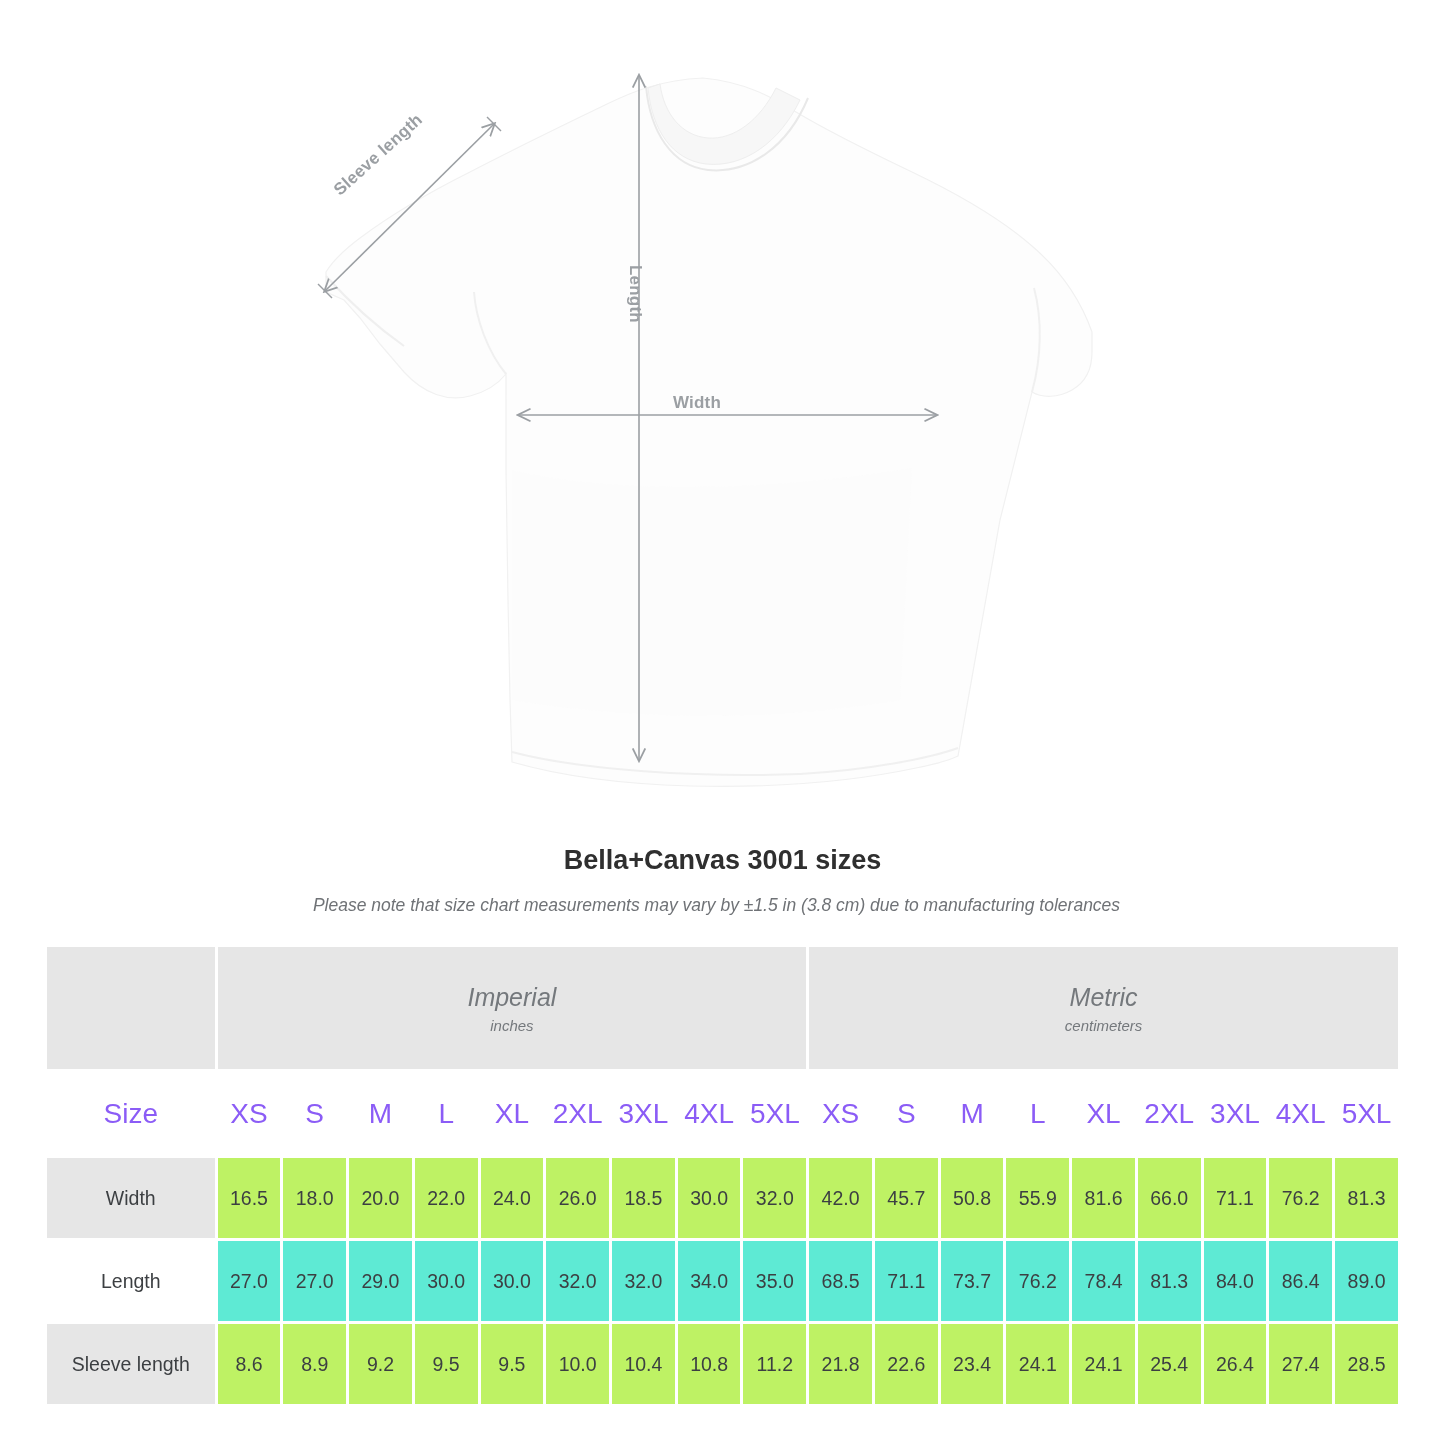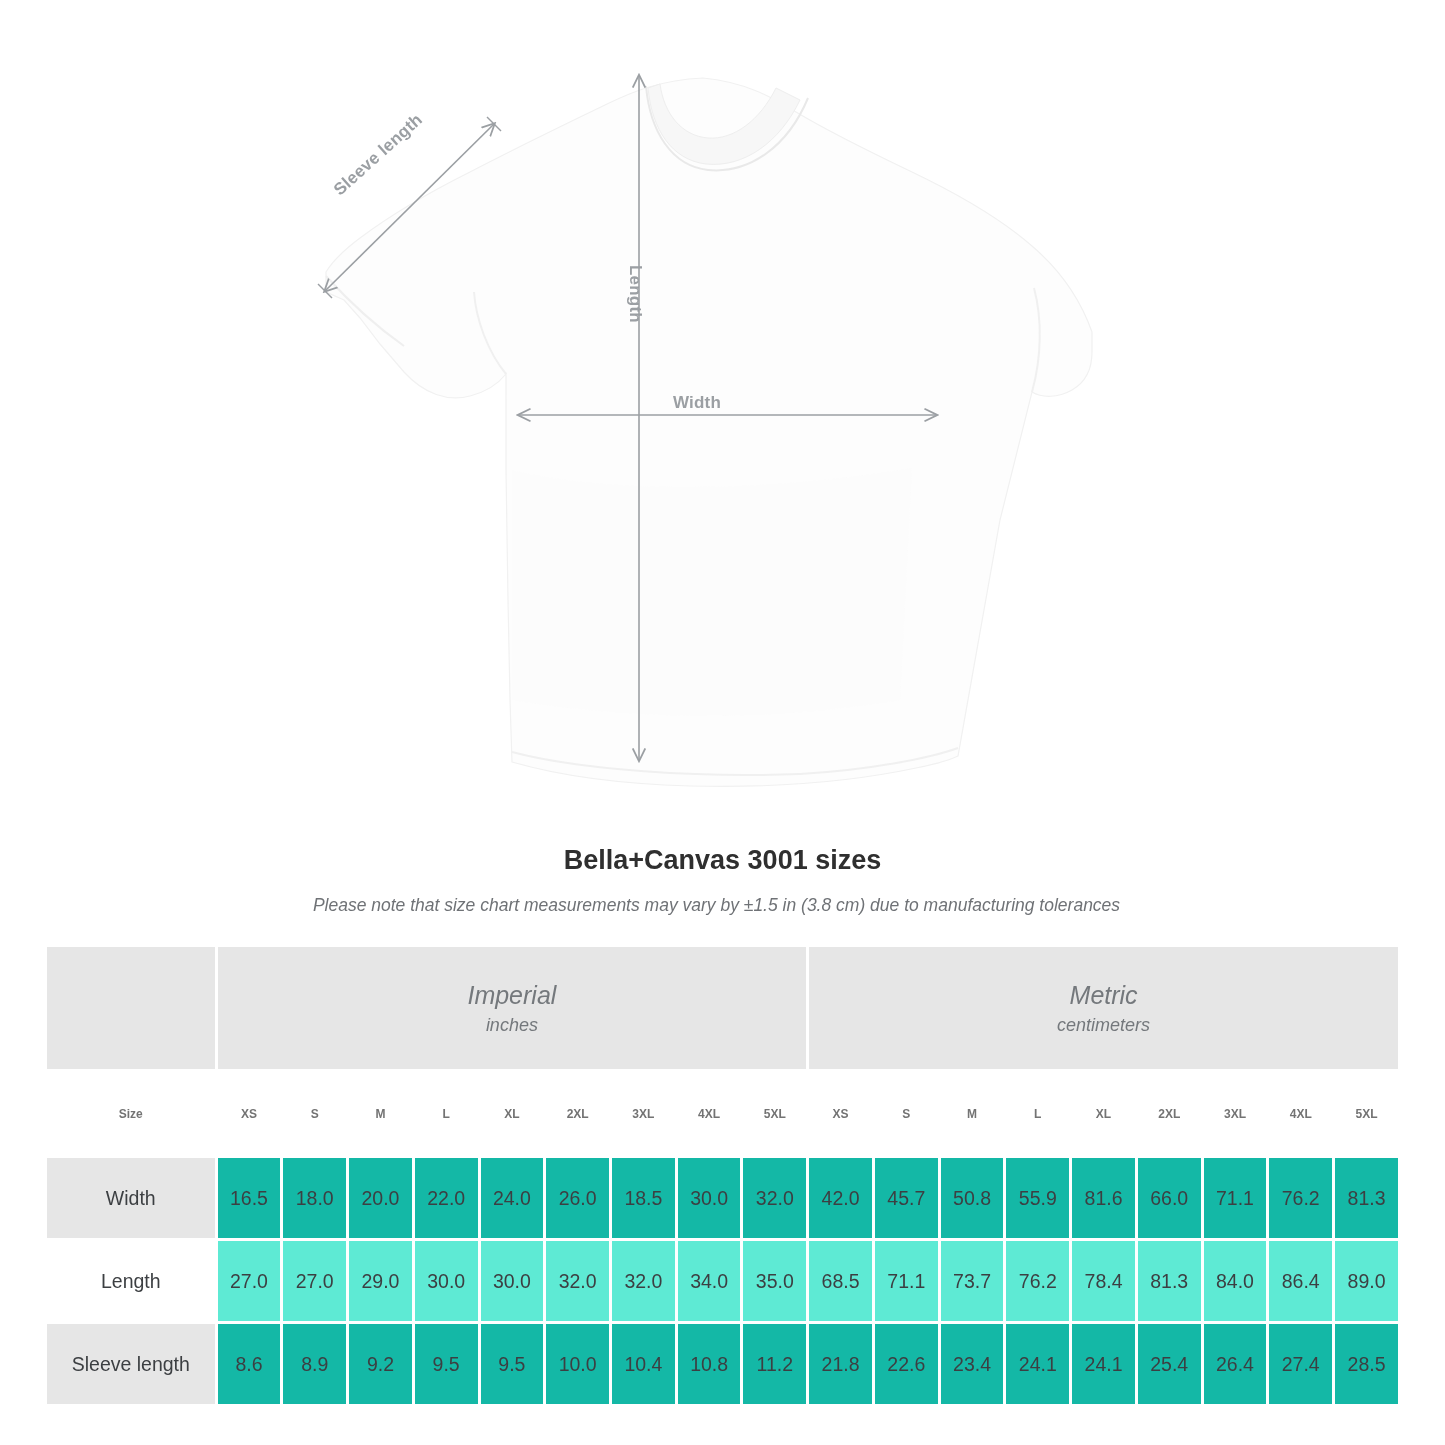--- a/index.html
+++ b/index.html
@@ -88,41 +88,41 @@
     padding: 0;
   }
   .unit-name {
     font-size: 25px;
     font-style: italic;
     font-weight: normal;
     color: #74787c;
     line-height: 1.25;
   }
   .unit-sub {
-    font-size: 18px;
+    font-size: 15px;
     font-style: italic;
     color: #74787c;
     margin-top: 4px;
   }
   tr.size-row td {
     background: #ffffff;
     height: 86px;
-    font-size: 12px;
-    font-weight: bold;
-    color: #737373;
+    font-size: 28px;
+    font-weight: normal;
+    color: #8b5cf6;
   }
   tr.size-row td.rowhead {
     background: #ffffff;
   }
   tr.data-row td {
     height: 83px;
     font-size: 19.5px;
     color: #3c3f42;
   }
-  tr.data-row.alt td { background: #14b8a6; }
+  tr.data-row.alt td { background: #bef264; }
   tr.data-row.plain td { background: #5eead4; }
   td.rowhead {
     font-weight: bold;
     font-size: 20px;
     color: #3c3f42;
   }
   tr.data-row.alt td.rowhead { background: #e6e6e6; }
   tr.data-row.plain td.rowhead { background: #ffffff; }
   .corner { background: #e6e6e6 !important; }
 </style>

